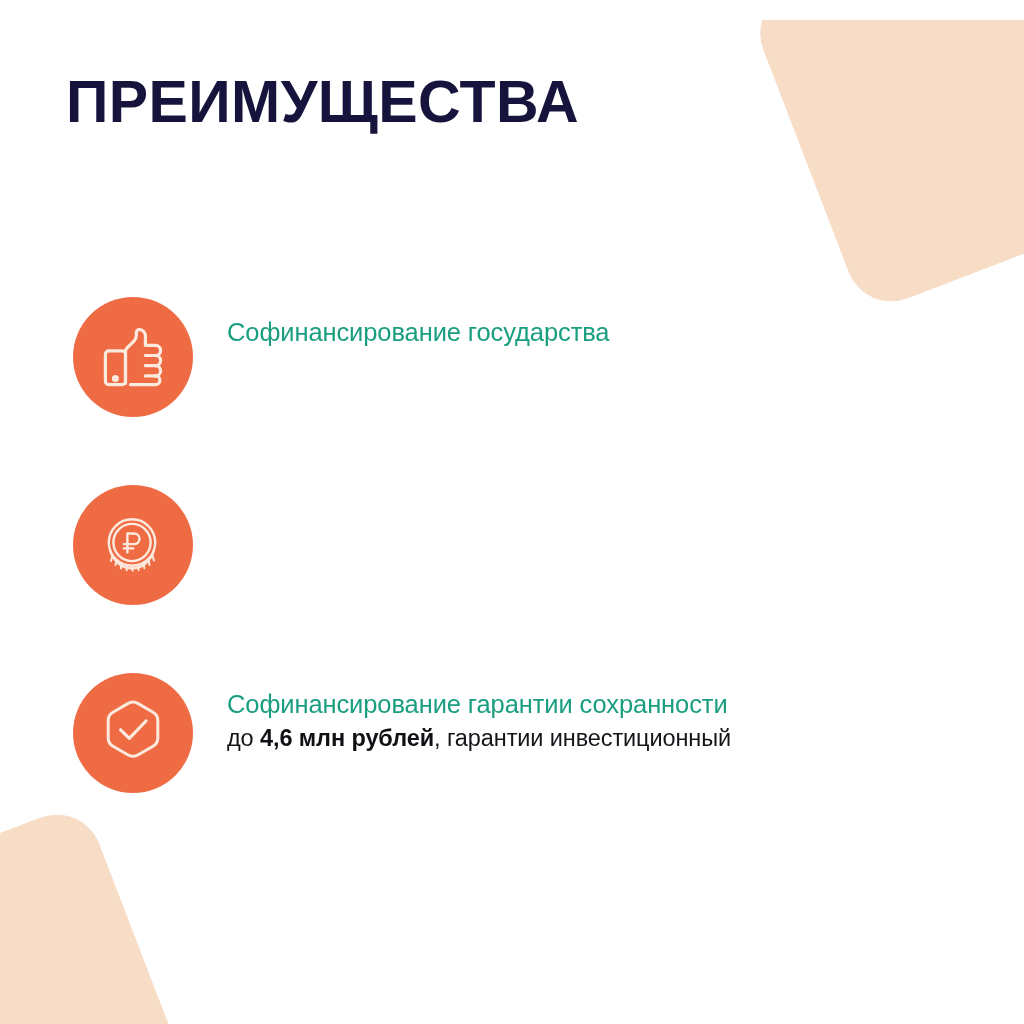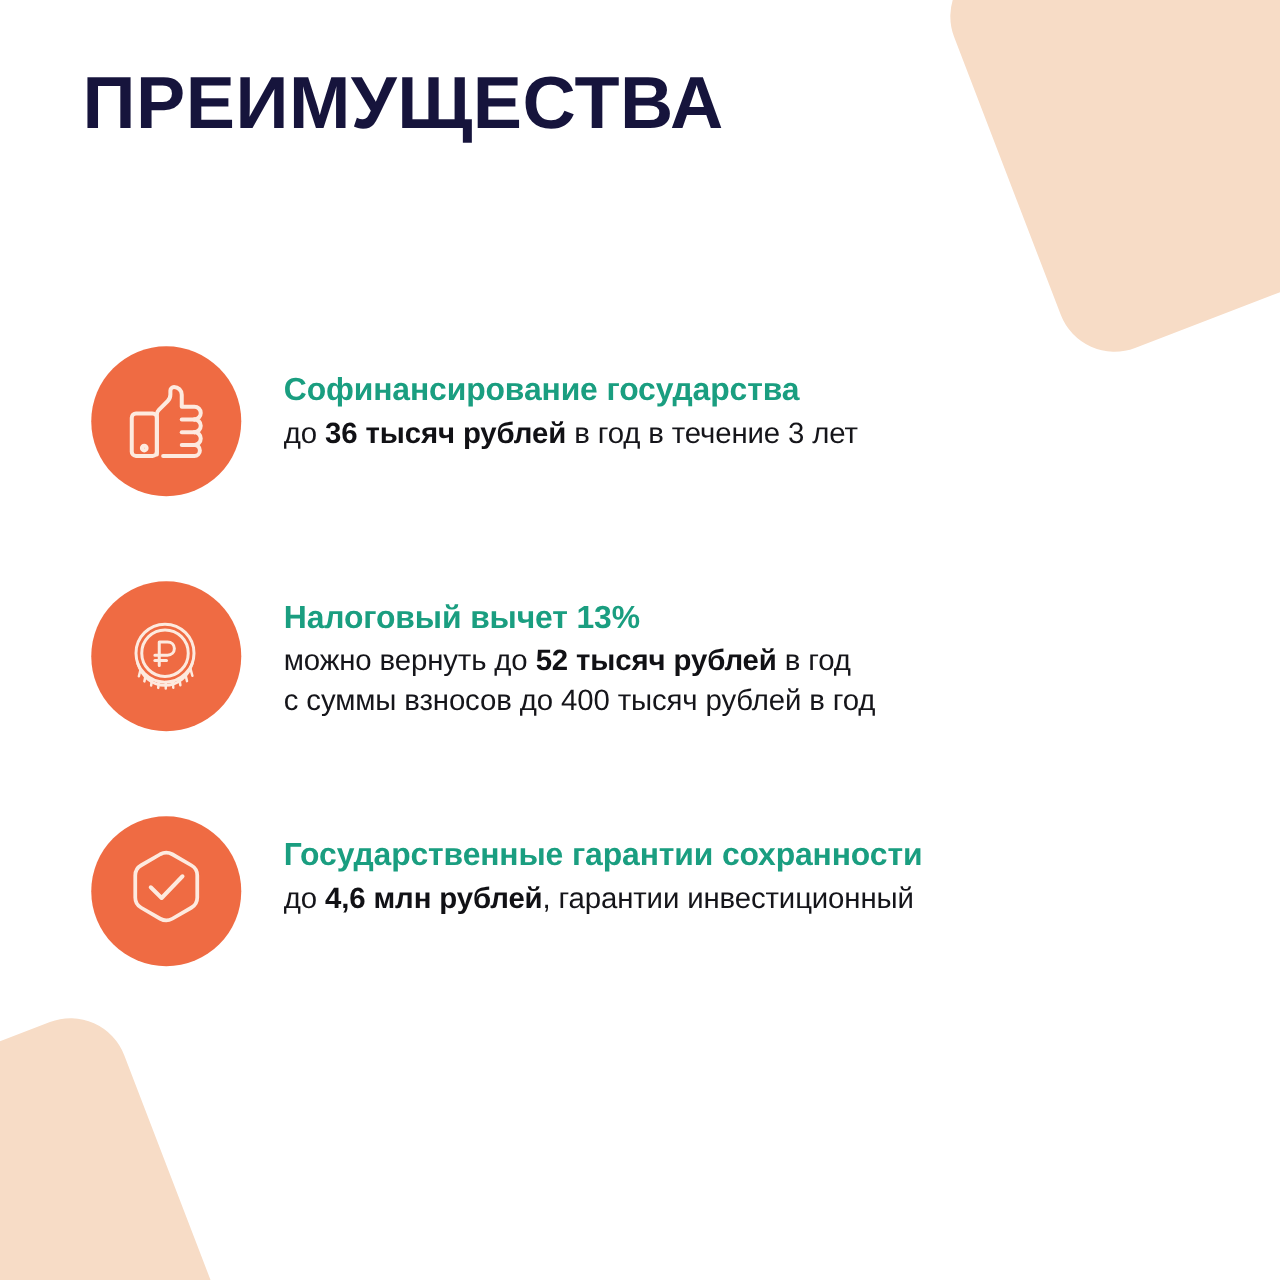--- a/index.html
+++ b/index.html
@@ -12,20 +12,21 @@
     background: #ffffff;
     font-family: "Liberation Sans", sans-serif;
     overflow: hidden;
     position: relative;
   }
   .slide {
     position: absolute;
     inset: 0;
     overflow: hidden;
     background: #ffffff;
+    margin-top: 20px;
   }
 
   
   .deco {
     position: absolute;
     background: #f7dcc6;
     border-radius: 46px;
   }
   .deco-tr {
     width: 300px;
@@ -81,21 +82,21 @@
     justify-content: center;
   }
   .icon-circle svg { display: block; }
 
   .benefit-text {
     padding-left: 34px;
     padding-top: 20px;
   }
   .benefit-heading {
     font-size: 25.5px;
-    font-weight: 700;
+    font-weight: 400;
     color: #1a9e80;
     line-height: 1.22;
     letter-spacing: -0.1px;
     margin-bottom: 3px;
     white-space: nowrap;
   }
   .benefit-line {
     font-size: 23.5px;
     font-weight: 400;
     color: #15151a;
@@ -137,61 +138,55 @@
             <path d="M48.4 34.5 H58.5"></path>
             <path d="M48.4 44.7 H58.5"></path>
             <path d="M48.4 54.9 H58.5"></path>
             <rect x="8.4" y="29.8" width="20.1" height="33.9" rx="3.4"></rect>
             <circle cx="18.4" cy="57.4" r="1.9"></circle>
           </svg>
         </span>
       </div>
       <div class="benefit-text">
         <div class="benefit-heading">Софинансирование государства</div>
-        <div class="benefit-line"><span>до </span><b>36 тысяч рублей</b><span> в год в течение 3 лет</span></div>
       </div>
     </div>
 
     <div class="benefit two">
       <div class="icon-circle">
         <span>
           <svg width="72" height="72" viewBox="0 0 72 72" fill="none" stroke="#fdeadf" stroke-width="2.4" stroke-linecap="round" stroke-linejoin="round">
             <circle cx="35" cy="33.5" r="23.2"></circle>
             <circle cx="35" cy="33.5" r="18.6"></circle>
             <path d="M13.1 41.3 C16.1 52 24.6 59.3 35 59.3 C45.4 59.3 53.9 52 56.9 41.3" stroke-width="2.2"></path>
             <path d="M15.4 46.8 L14.1 52.0 M19.6 51.0 L18.5 56.1 M24.6 54.2 L23.9 59.4
                      M30.0 56.1 L29.6 61.3 M35.6 56.6 L35.6 61.8 M41.2 56.0 L41.6 61.2
                      M46.5 54.0 L47.3 59.2 M51.4 50.8 L52.6 55.9 M55.5 46.5 L56.9 51.6" stroke-width="2.0"></path>
             <path d="M30.4 43.4 V24.5 H37.0 C40.2 24.5 42.5 26.8 42.5 29.8
                      C42.5 32.8 40.2 35.1 37.0 35.1 H26.9"></path>
             <path d="M26.9 39.4 H36.2"></path>
           </svg>
         </span>
       </div>
-      <div class="benefit-text">
-        <div class="benefit-heading">Налоговый вычет 13%</div>
-        <div class="benefit-line"><span>можно вернуть до </span><b>52 тысяч рублей</b><span> в год</span></div>
-        <div class="benefit-line"><span>с суммы взносов до 400 тысяч рублей в год</span></div>
-      </div>
     </div>
 
     <div class="benefit three">
       <div class="icon-circle">
         <span>
           <svg width="72" height="72" viewBox="0 0 72 72" fill="none" stroke="#fdeadf" stroke-width="3.0" stroke-linecap="round" stroke-linejoin="round">
             <path d="M31.2 6.4 C34.2 4.7 37.8 4.7 40.8 6.4
                      L56.0 15.2 C59.0 16.9 60.8 20.0 60.8 23.4
                      V41.0 C60.8 44.4 59.0 47.5 56.0 49.2
                      L40.8 58.0 C37.8 59.7 34.2 59.7 31.2 58.0
                      L16.0 49.2 C13.0 47.5 11.2 44.4 11.2 41.0
                      V23.4 C11.2 20.0 13.0 16.9 16.0 15.2 Z"></path>
             <path d="M23.6 32.8 L32.3 41.4 L49.0 24.0" stroke-width="3.2"></path>
           </svg>
         </span>
       </div>
       <div class="benefit-text">
-        <div class="benefit-heading">Государственные гарантии сохранности</div>
+        <div class="benefit-heading">Софинансирование гарантии сохранности</div>
         <div class="benefit-line"><span>до </span><b>4,6 млн рублей</b><span>, гарантии инвестиционный</span></div>
       </div>
     </div>
 
   </div>
 </div>
 
 </body></html>

